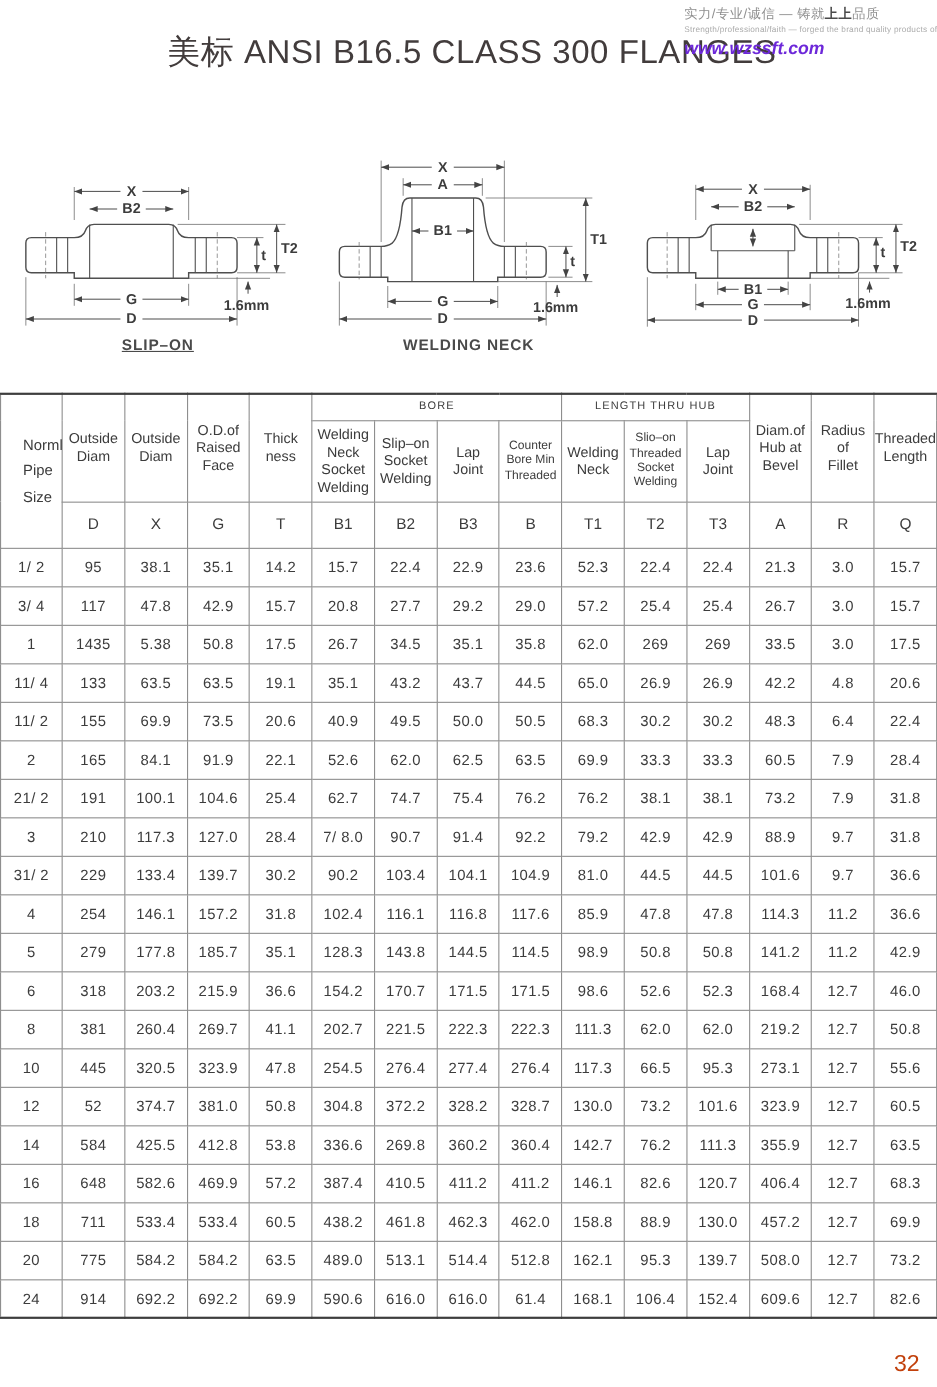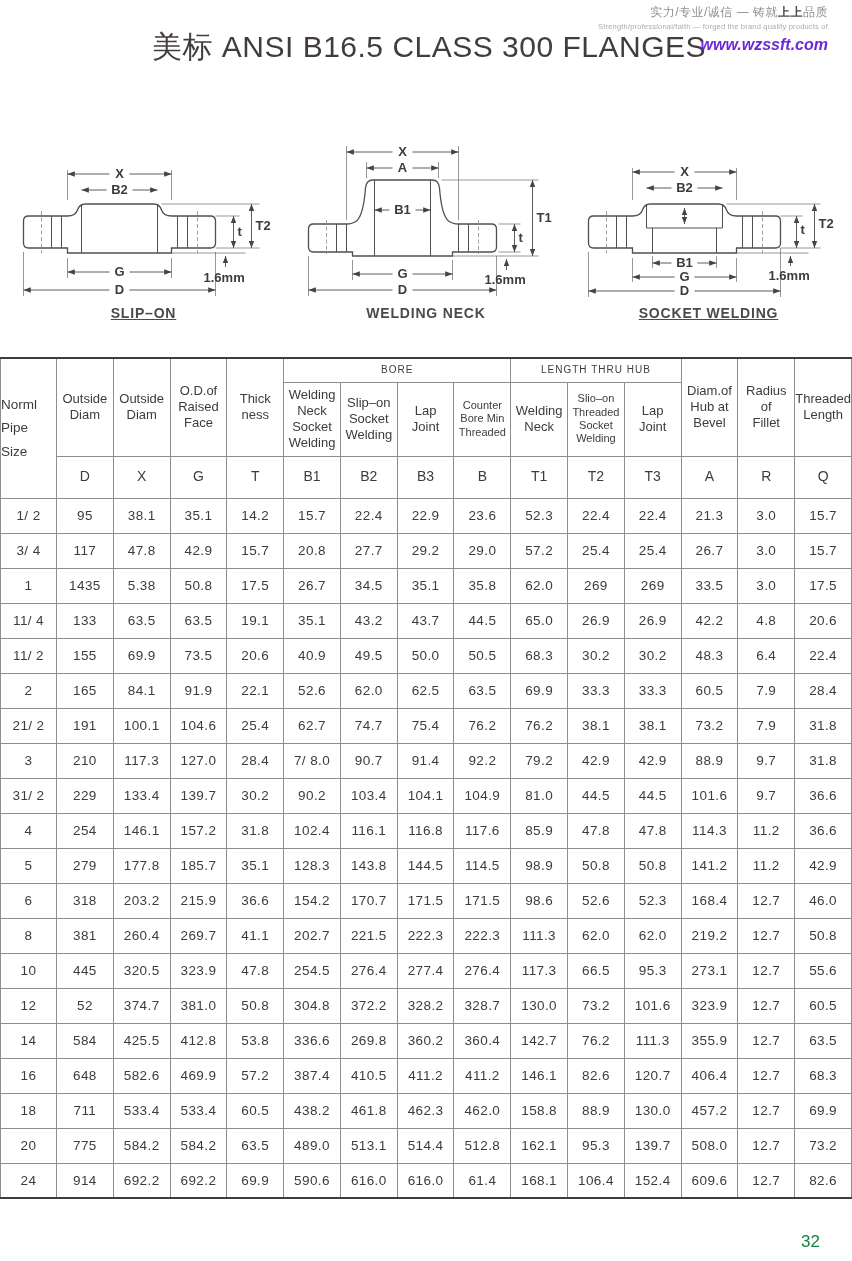--- a/index.html
+++ b/index.html
@@ -2,21 +2,21 @@
 <html><head>
 <meta charset="utf-8">
 <style>
   * { margin:0; padding:0; box-sizing:border-box; }
   html,body { background:#fff; }
   body {
     width:852px; height:1261px; position:relative; overflow:hidden;
     font-family:"Liberation Sans", sans-serif; color:#3c3c3c;
   }
   
-  .masthead { position:absolute; top:4px; right:24px; text-align:right; }
+  .masthead { position:absolute; top:4px; right:0; }
   .tagline-cn { font-size:12px; color:#8f8f8f; letter-spacing:.5px; }
   .tagline-cn b { color:#4a4a4a; }
   .tagline-en { font-size:7.5px; color:#ababab; margin-top:1px; letter-spacing:.2px; }
   .website { font-size:16px; font-style:italic; font-weight:bold; color:#6d28d9; margin-top:5px; }
   
   .title { font-size:30px; font-weight:400; color:#423c3c; margin:27px 0 0 6px; letter-spacing:.5px;text-align:center; }
   
   .diagrams { display:flex; justify-content:space-between; padding:0 3px; margin-top:64px; }
   figure { width:281px; }
   .dwg { display:block; width:281px; height:170px; }
@@ -35,25 +35,25 @@
   
   table { width:852px; border-collapse:collapse; table-layout:fixed; margin-top:36px;
           border-top:2px solid #3e3e3e; border-bottom:2px solid #3e3e3e; }
   th,td { border:1px solid #8e8e8e; text-align:center; vertical-align:middle;
           font-weight:normal; color:#3c3c3c; padding:0; }
   thead th { font-size:13px; line-height:1.22; white-space:pre-line; }
   thead tr:first-child { height:24px; }
   thead tr:nth-child(2) { height:74px; }
   th.group { font-size:10px; letter-spacing:1px; }
   th.small { font-size:11px; }
-  th.size-h { font-size:13.5px; line-height:1.75; text-align:left; padding-left:0; }
+  th.size-h { font-size:13.5px; line-height:1.75; text-align:left; padding-left:20px; }
   tr.letters th { font-size:14px; height:42px; }
   tbody td { font-size:13.5px; letter-spacing:.4px; height:35px; }
   
-  .pageno { position:absolute; right:32px; bottom:9px; font-size:17px; color:#15803d; }
+  .pageno { position:absolute; right:16px; bottom:9px; font-size:21px; color:#c2410c; }
 </style>
 </head>
 <body>
 
 <svg width="0" height="0" style="position:absolute" aria-hidden="true">
   <defs>
     <marker id="arr" viewBox="0 0 10 10" refX="9" refY="5" markerWidth="9" markerHeight="9" orient="auto-start-reverse">
       <path d="M0,1.5 L9,5 L0,8.5 Z" fill="#444"></path>
     </marker>
   </defs>
@@ -232,21 +232,20 @@
           <text x="116" y="135">B1</text>
         <rect x="106" y="138" width="20" height="14"></rect>
           <text x="116" y="149">G</text>
         <rect x="106" y="152" width="20" height="14"></rect>
           <text x="116" y="163">D</text>
         <text class="ta-s" x="232" y="102">t</text>
         <text class="ta-s" x="250" y="96">T2</text>
         <text class="ta-s" x="200" y="148">1.6mm</text>
       </g>
     </svg>
-    <figcaption class="u">SOCKET WELDING</figcaption>
   </figure>
 </div>
 
 <table>
   <colgroup>
     <col style="width:56px">
     <col>
       <col>
       <col>
       <col>

